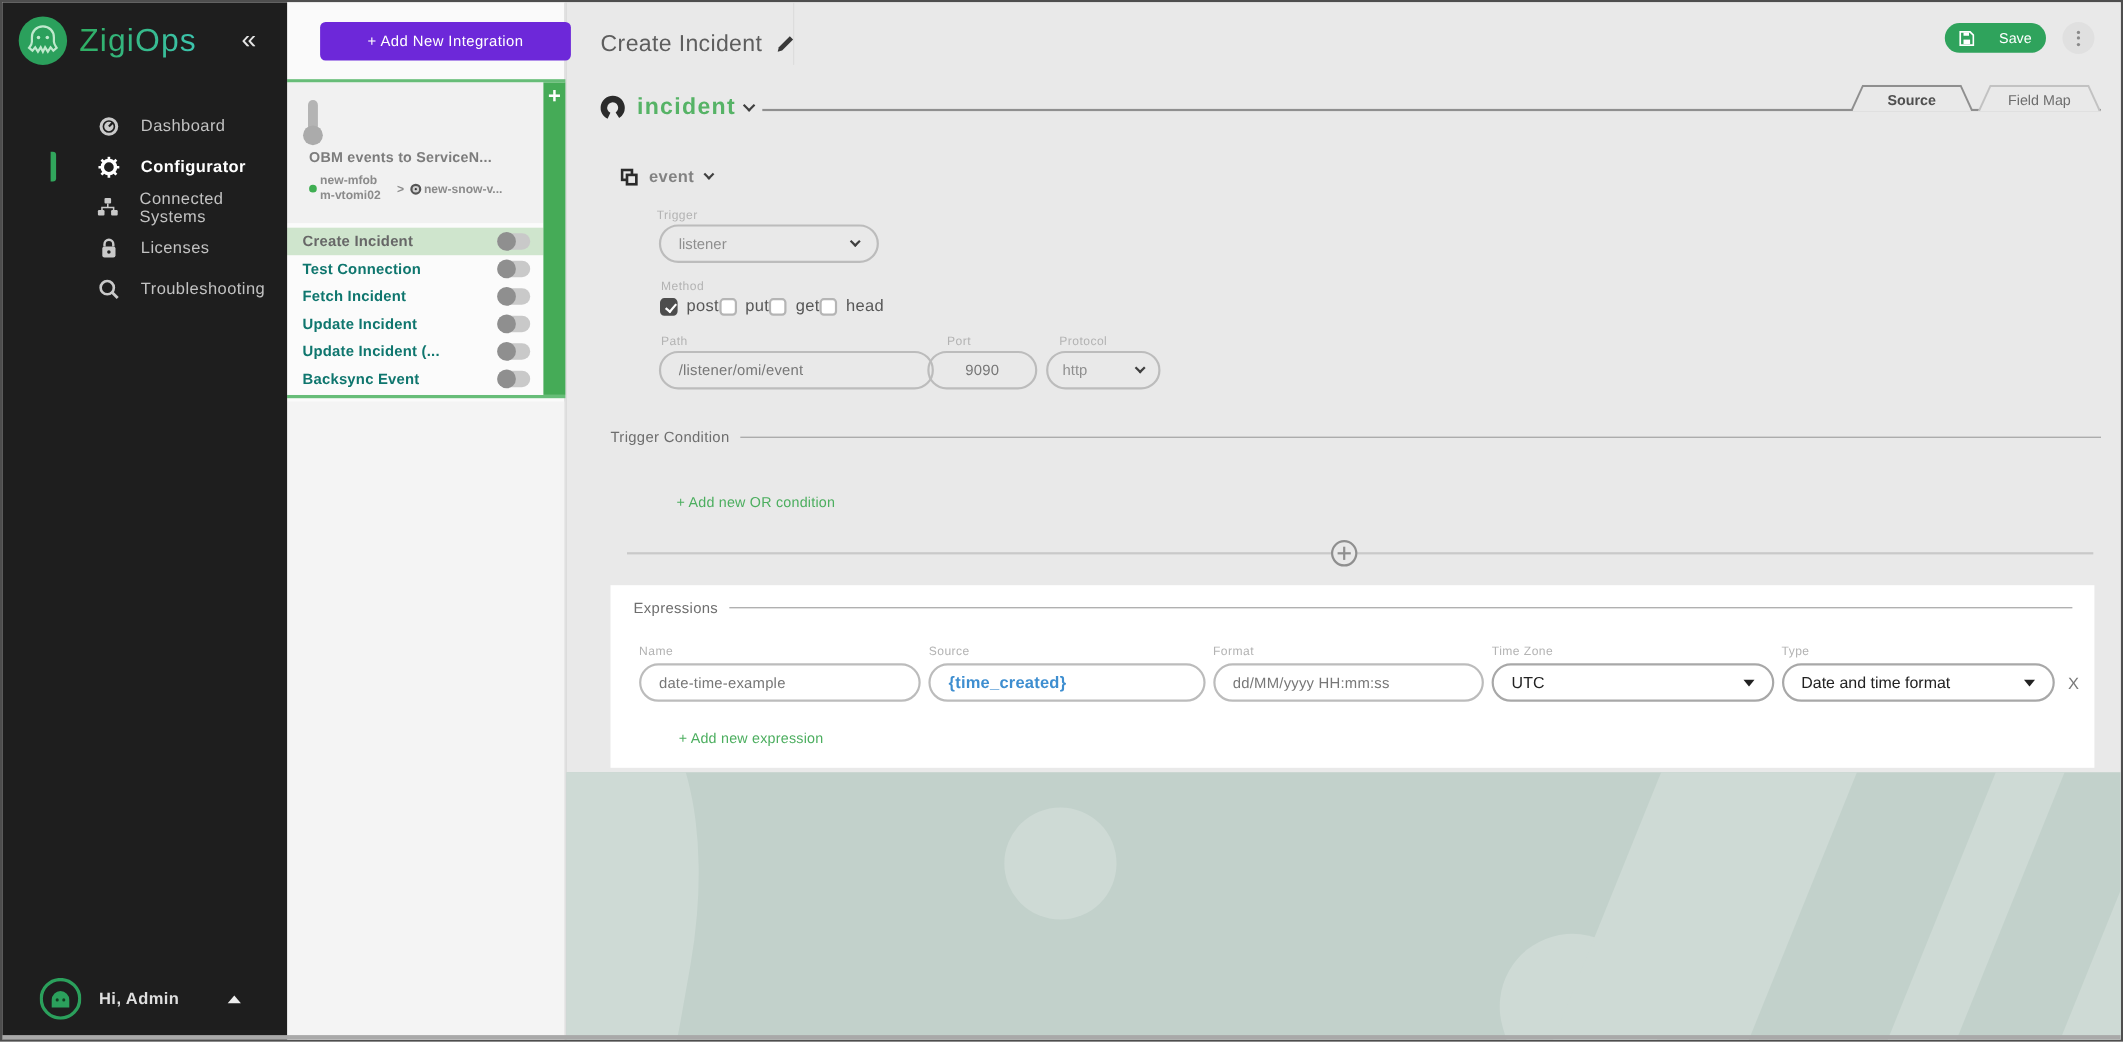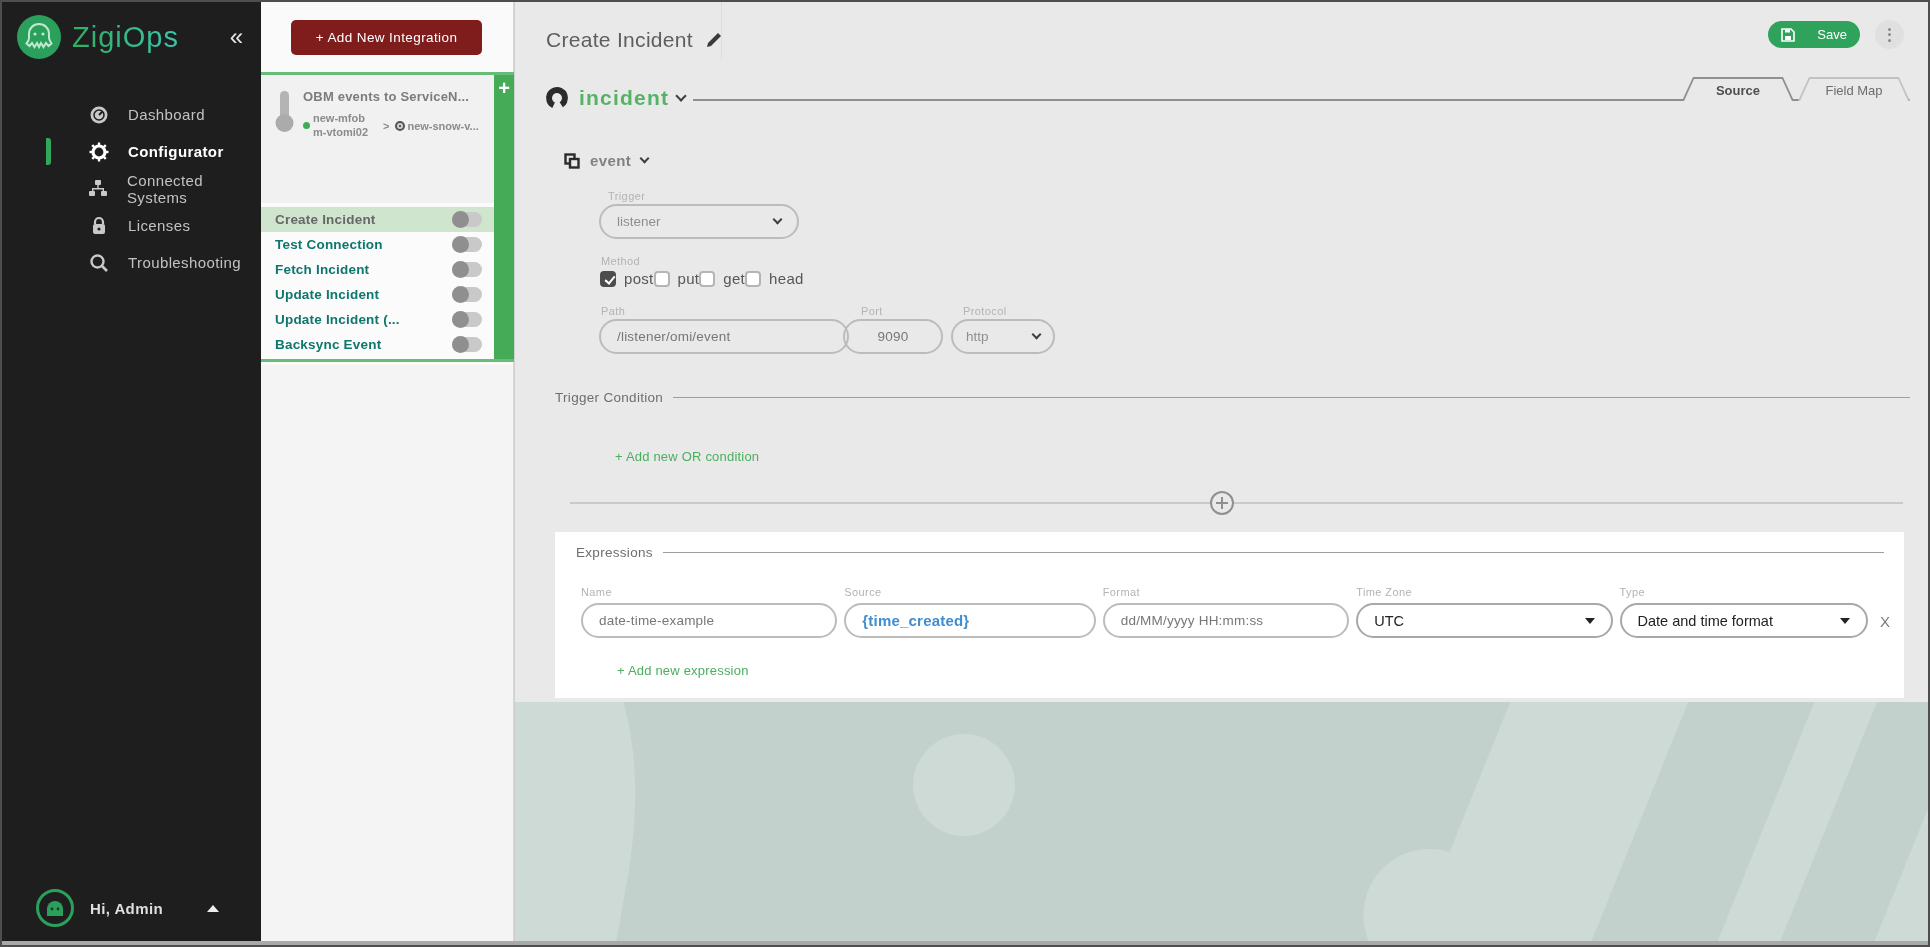--- a/index.html
+++ b/index.html
@@ -3,21 +3,21 @@
 <meta charset="utf-8">
 <style>
   * { box-sizing: border-box; margin: 0; padding: 0; }
   html,body { width:1930px; height:947px; }
   body { font-family: "Liberation Sans", sans-serif; background:#9a9a9a; }
   #screen { position:relative; width:1930px; height:947px; border:2px solid #4e4e4e;
             background:#e9e9e9; overflow:hidden; }
 
   
   .sidebar { position:absolute; left:0; top:0; bottom:0; width:259px; background:#1e1e1e; z-index:5; }
-  .logo-row { display:flex; align-items:center; padding:12px 18px 10px 14px; }
+  .logo-row { display:flex; align-items:center; padding:12px 28px 10px 14px; }
   .logo-badge { width:46px; height:46px; flex:0 0 46px; }
   .brand { font-size:29px; letter-spacing:1px; margin-left:10px; font-weight:400;
            background:linear-gradient(90deg,#2fae62,#3cc4ae);
            -webkit-background-clip:text; background-clip:text; color:transparent; }
   .collapse { margin-left:auto; color:#e6e6e6; font-size:24px; cursor:pointer; line-height:1; }
   .nav { margin-top:26px;padding-left:44px; }
   .nav-item { position:relative; display:flex; align-items:center; height:37px; padding-left:42px;
               color:#c2c2c2; font-size:15px; letter-spacing:.4px; cursor:pointer; }
   .nav-item .nicon { width:22px; display:flex; justify-content:center; margin-right:18px; }
   .nav-item.active { color:#ffffff; font-weight:bold; }
@@ -25,29 +25,29 @@
               background:#31a65c; border-radius:0 3px 3px 0; }
   .user-row { position:absolute; left:0; bottom:18px; width:100%; display:flex; align-items:center;
               padding:0 34px; cursor:pointer; }
   .user-row .greet { color:#dfdfdf; font-size:15px; letter-spacing:.4px; margin-left:16px; font-weight:bold; }
   .caret-up { width:0; height:0; border-left:6px solid transparent; border-right:6px solid transparent;
               border-bottom:7px solid #ededed; margin-left:44px; }
 
   
   .panel { position:absolute; left:259px; top:0; bottom:0; width:253px; background:#fafafa;
            border-right:1px solid #d7d7d7; z-index:4; }
-  .add-int-btn { position:absolute; left:30px; top:18px; width:191px; height:35px; background:#7f1d1d;
+  .add-int-btn { position:absolute; left:30px; top:18px; width:228px; height:35px; background:#6d28d9;
            color:#fff; border:none; border-radius:5px; font-size:13.5px; letter-spacing:.4px;
            font-family:"Liberation Sans",sans-serif; cursor:pointer; }
   .int-block { position:absolute; left:0; top:70px; width:253px; height:290px;
            border-top:3px solid #67bd78; border-bottom:3px solid #67bd78; display:flex; }
   .int-main { flex:1; display:flex; flex-direction:column; min-width:0; }
   .int-sidebar-green { width:20px; background:#45ab57; display:flex; justify-content:center; }
   .green-plus { color:#fff; font-size:20px; line-height:26px; cursor:pointer; font-weight:bold; }
-  .int-card { background:#f1f1f1; height:128px; padding:14px 6px 8px 12px; display:flex; cursor:pointer; }
+  .int-card { background:#f1f1f1; height:128px; padding:14px 6px 8px 12px; display:flex; cursor:pointer;flex-direction:column; }
   .int-texts { margin-left:8px; min-width:0; }
   .int-title { font-size:13px; color:#7c7c7c; font-weight:bold; letter-spacing:.2px; white-space:nowrap; }
   .int-systems { display:flex; margin-top:8px; align-items:center; }
   .src-wrap { display:flex; align-items:center; }
   .status-dot { width:7px; height:7px; border-radius:50%; background:#3fae52; flex:0 0 7px; margin-right:3px; }
   .src-name { width:58px; font-size:11px; color:#8b8b8b; line-height:1.25; word-break:break-all; font-weight:bold; }
   .tgt-wrap { display:flex; align-items:center; margin-left:12px; font-size:11px; color:#8b8b8b; font-weight:bold; white-space:nowrap; }
   .tgt-dot { width:10px; height:10px; border-radius:50%; border:2px solid #555; background:#cfcfcf; margin:0 2px 0 6px; position:relative; }
   .tgt-dot::after { content:""; position:absolute; left:2px; top:2px; width:2px; height:2px; background:#333; border-radius:50%; }
   .actions { background:#fbfbfb; flex:1; padding-top:4px; }
@@ -370,21 +370,21 @@
       <span>
         <svg width="16" height="16" viewBox="0 0 16 16">
             <rect x="1.5" y="1.5" width="9" height="9" fill="none" stroke="#2b2b2b" stroke-width="2.4"></rect>
             <rect x="6" y="6" width="8.5" height="8.5" fill="#e9e9e9" stroke="#2b2b2b" stroke-width="2.4"></rect>
           </svg>
       </span>
       <span class="event-title">event</span>
       <span class="chev sm"></span>
     </div>
 
-    <span class="f-label" style="left:93px; top:188px;">Trigger</span>
+    <span class="f-label" style="left:82px; top:188px;">Trigger</span>
     <div class="pill sel" style="left:84px; top:202px; width:200px;">
       <span>listener</span>
       <span class="chev sm"></span>
     </div>
 
     <span class="f-label" style="left:86px; top:253px;">Method</span>
     <div class="method-row">
       <span class="m-opt">
           <span class="cbx checked"></span>
         <span class="m-label">post</span>

